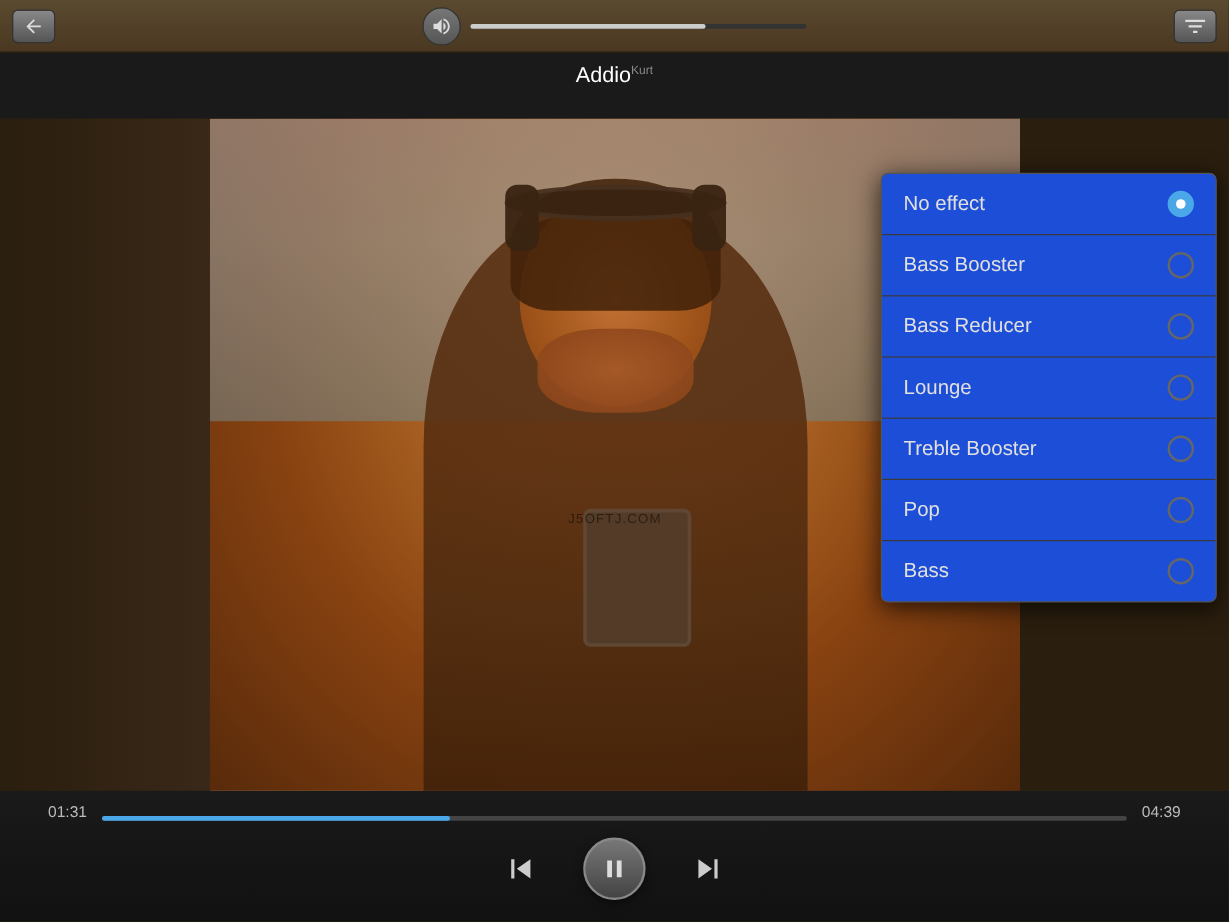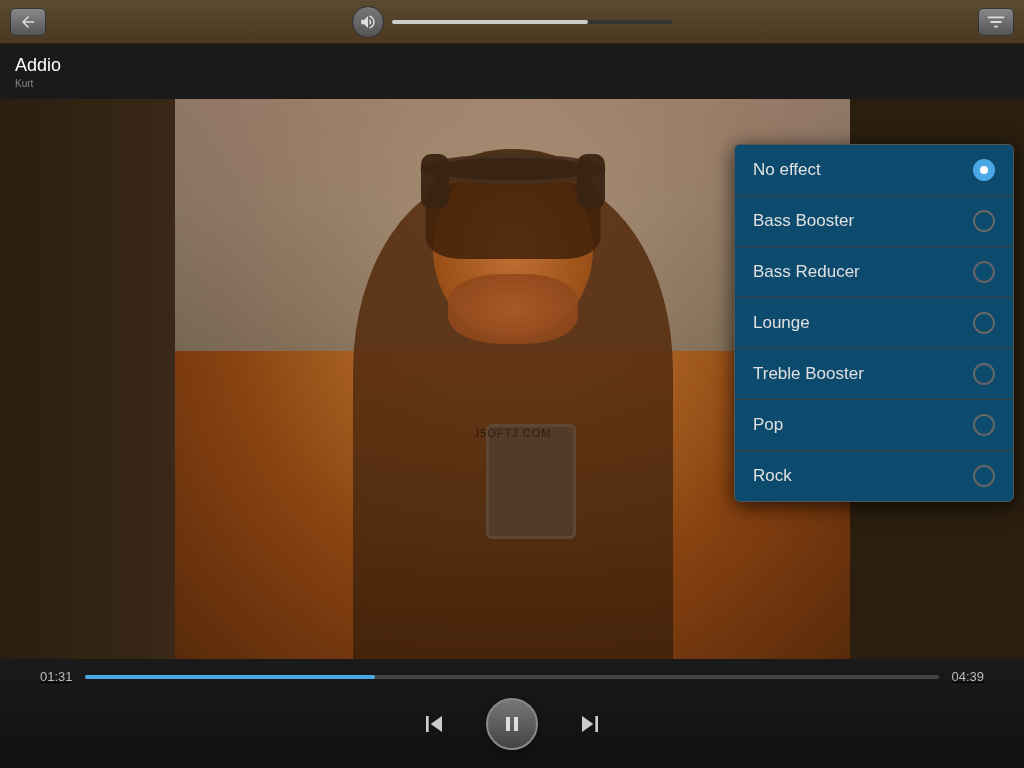--- a/index.html
+++ b/index.html
@@ -87,21 +87,21 @@
       border: 1px solid #333;
     }
 
     
     .track-info {
       width: 100%;
       background: #1a1a1a;
       padding: 8px 15px;
       height: 55px;
       display: flex;
-      flex-direction: column;
+      flex-direction: row;
       justify-content: center;
     }
     .track-title {
       color: #fff;
       font-size: 18px;
       font-weight: 500;
     }
     .track-subtitle {
       color: #888;
       font-size: 10px;
@@ -158,21 +158,21 @@
       height: 560px;
       background: linear-gradient(to right, #2a1e0e, #3a2818);
     }
 
     
     .eq-dropdown {
       position: absolute;
       top: 45px;
       right: 10px;
       width: 280px;
-      background: #0c4a6e;
+      background: #1d4ed8;
       border: 1px solid #555;
       border-radius: 6px;
       overflow: hidden;
       z-index: 100;
       box-shadow: 0 4px 20px rgba(0,0,0,0.7);
     }
     .eq-item {
       display: flex;
       align-items: center;
       justify-content: space-between;
@@ -220,23 +220,22 @@
       display: flex;
       flex-direction: column;
       align-items: center;
     }
 
     
     .progress-area {
       width: 100%;
       padding: 10px 40px 6px;
       display: flex;
-      align-items: center;
+      align-items: flex-end;
       gap: 10px;
-      text-decoration: underline;
     }
     .time-label {
       color: #bbb;
       font-size: 13px;
       min-width: 35px;
     }
     .time-label.right {
       text-align: right;
     }
     .progress-track {
@@ -373,21 +372,21 @@
         </div>
         <div class="eq-item">
           <span class="eq-item-label">Treble Booster</span>
           <div class="radio-circle"></div>
         </div>
         <div class="eq-item">
           <span class="eq-item-label">Pop</span>
           <div class="radio-circle"></div>
         </div>
         <div class="eq-item">
-          <span class="eq-item-label">Rock</span>
+          <span class="eq-item-label">Bass</span>
           <div class="radio-circle"></div>
         </div>
       </div>
   </div>
 </div>
 
 <div class="bottom-bar">
   <div class="progress-area">
     <span class="time-label">01:31</span>
     <div class="progress-track">

